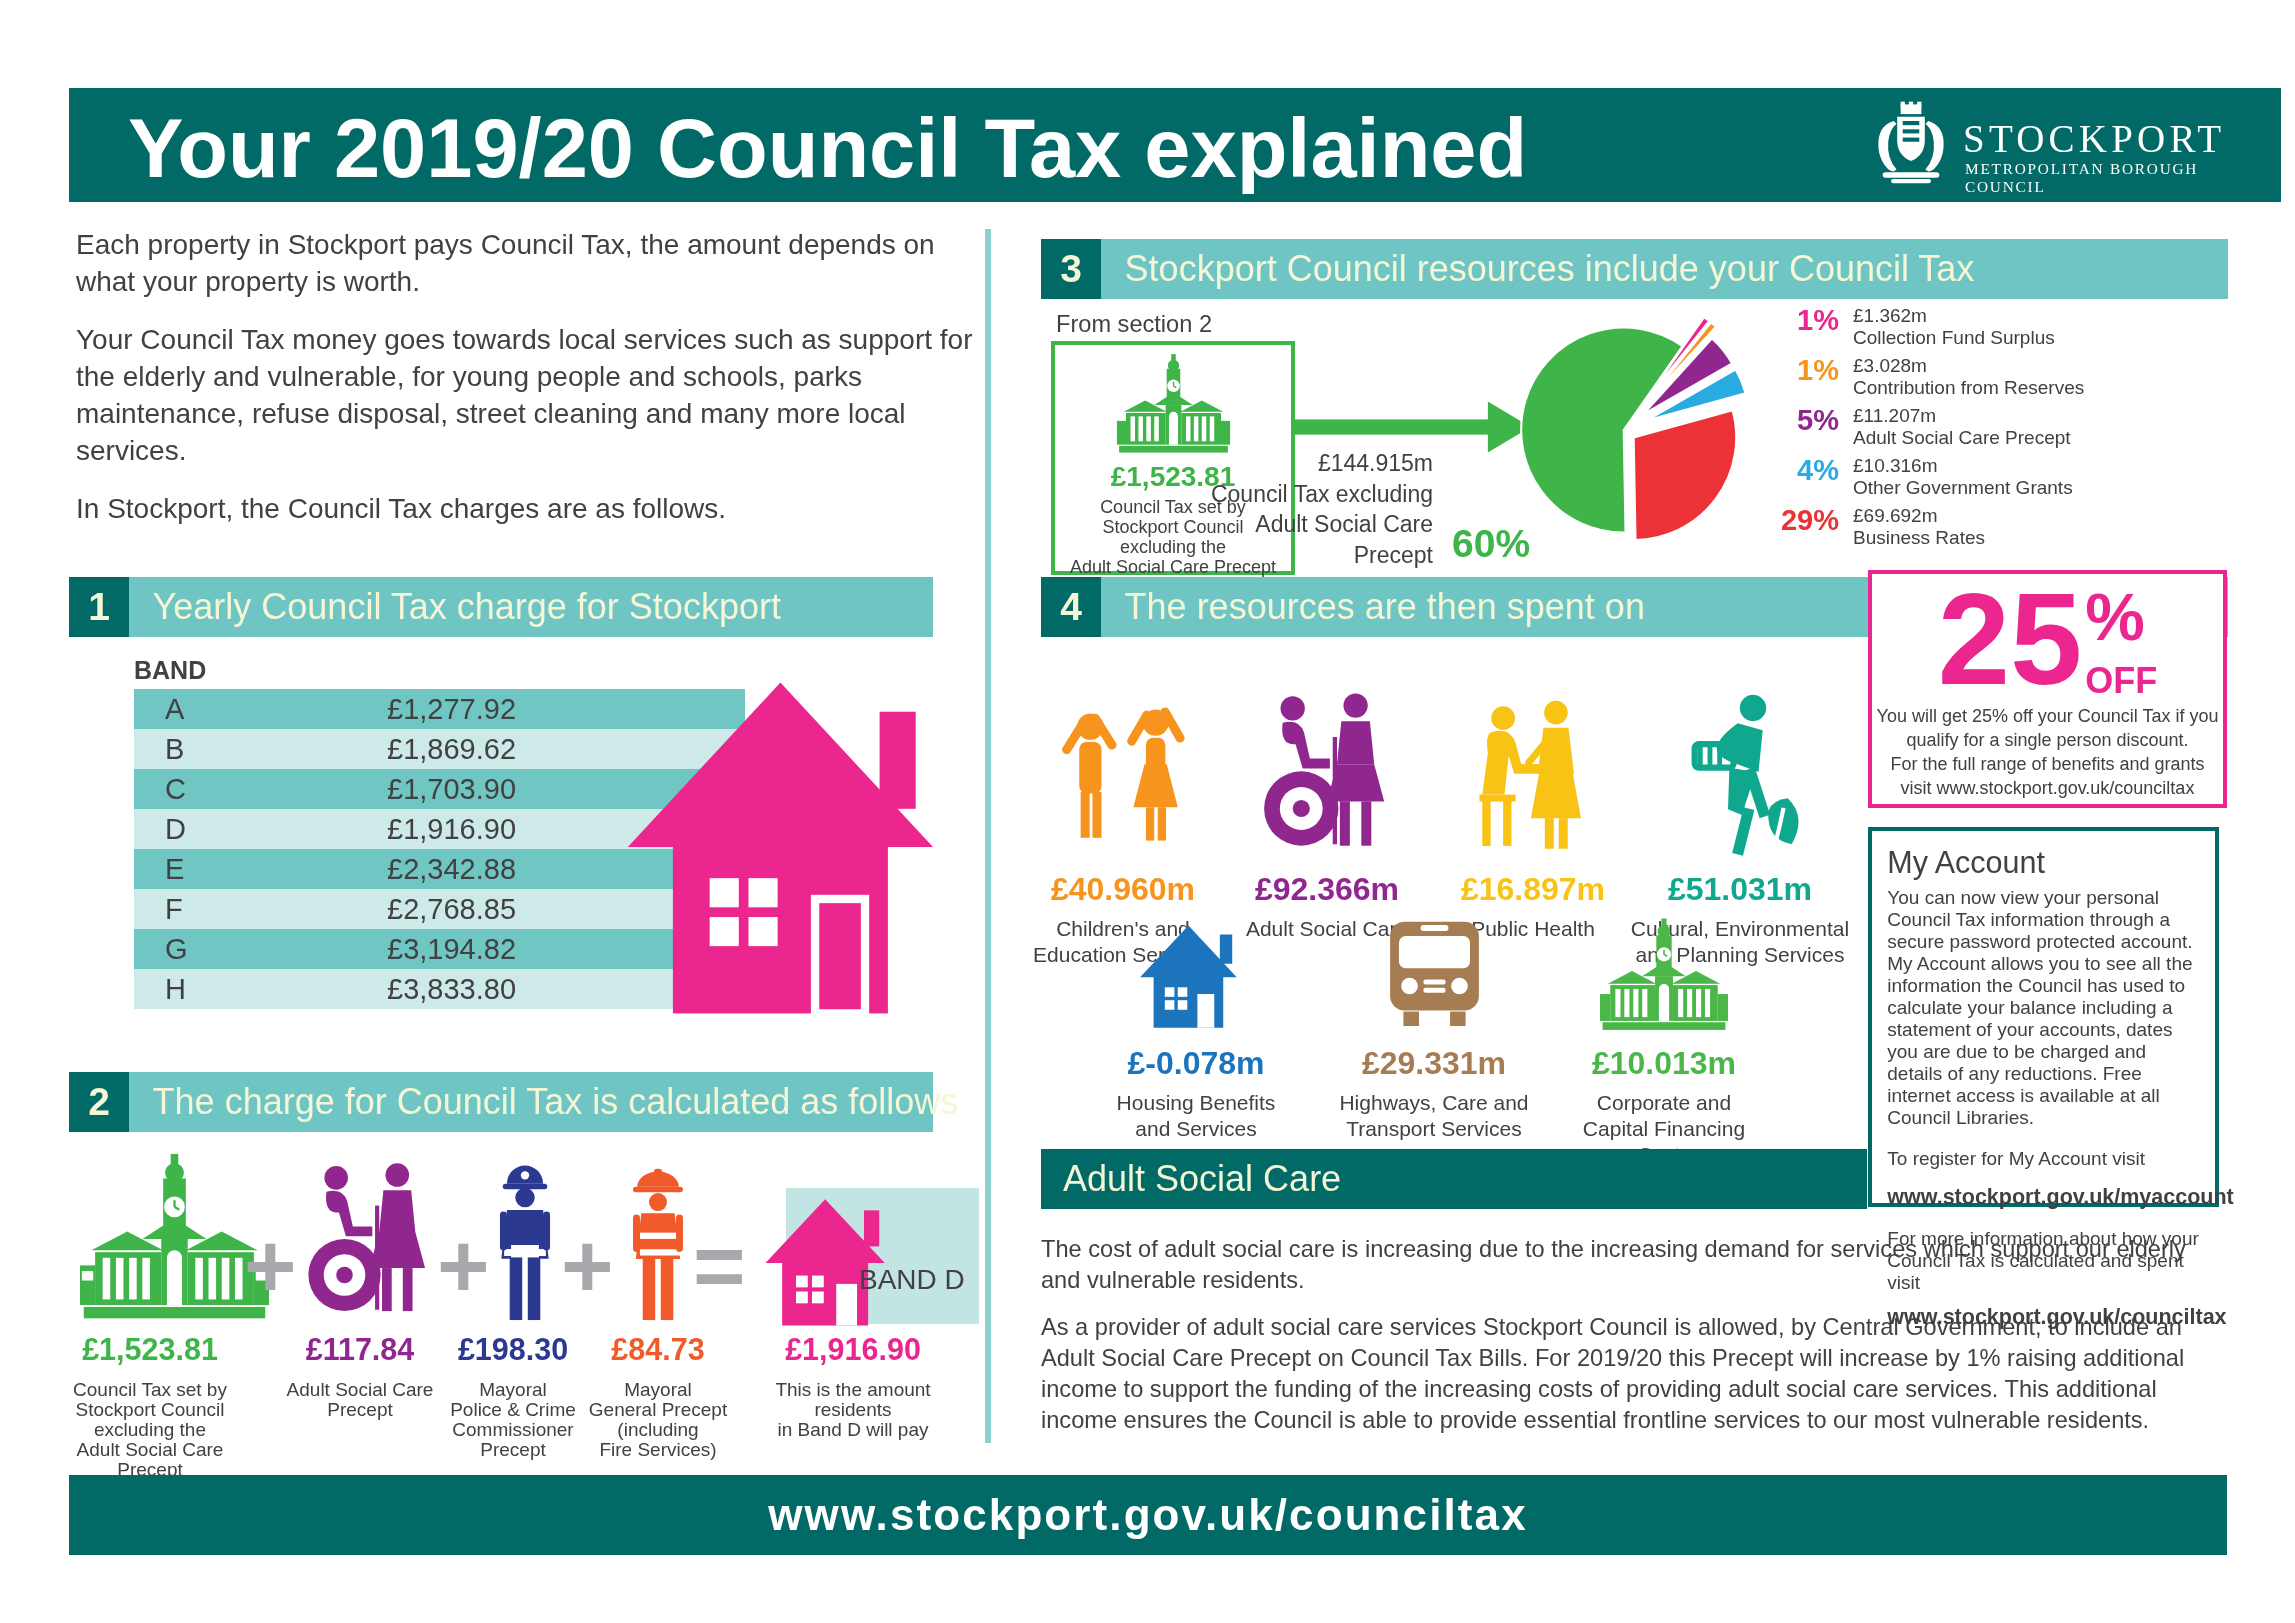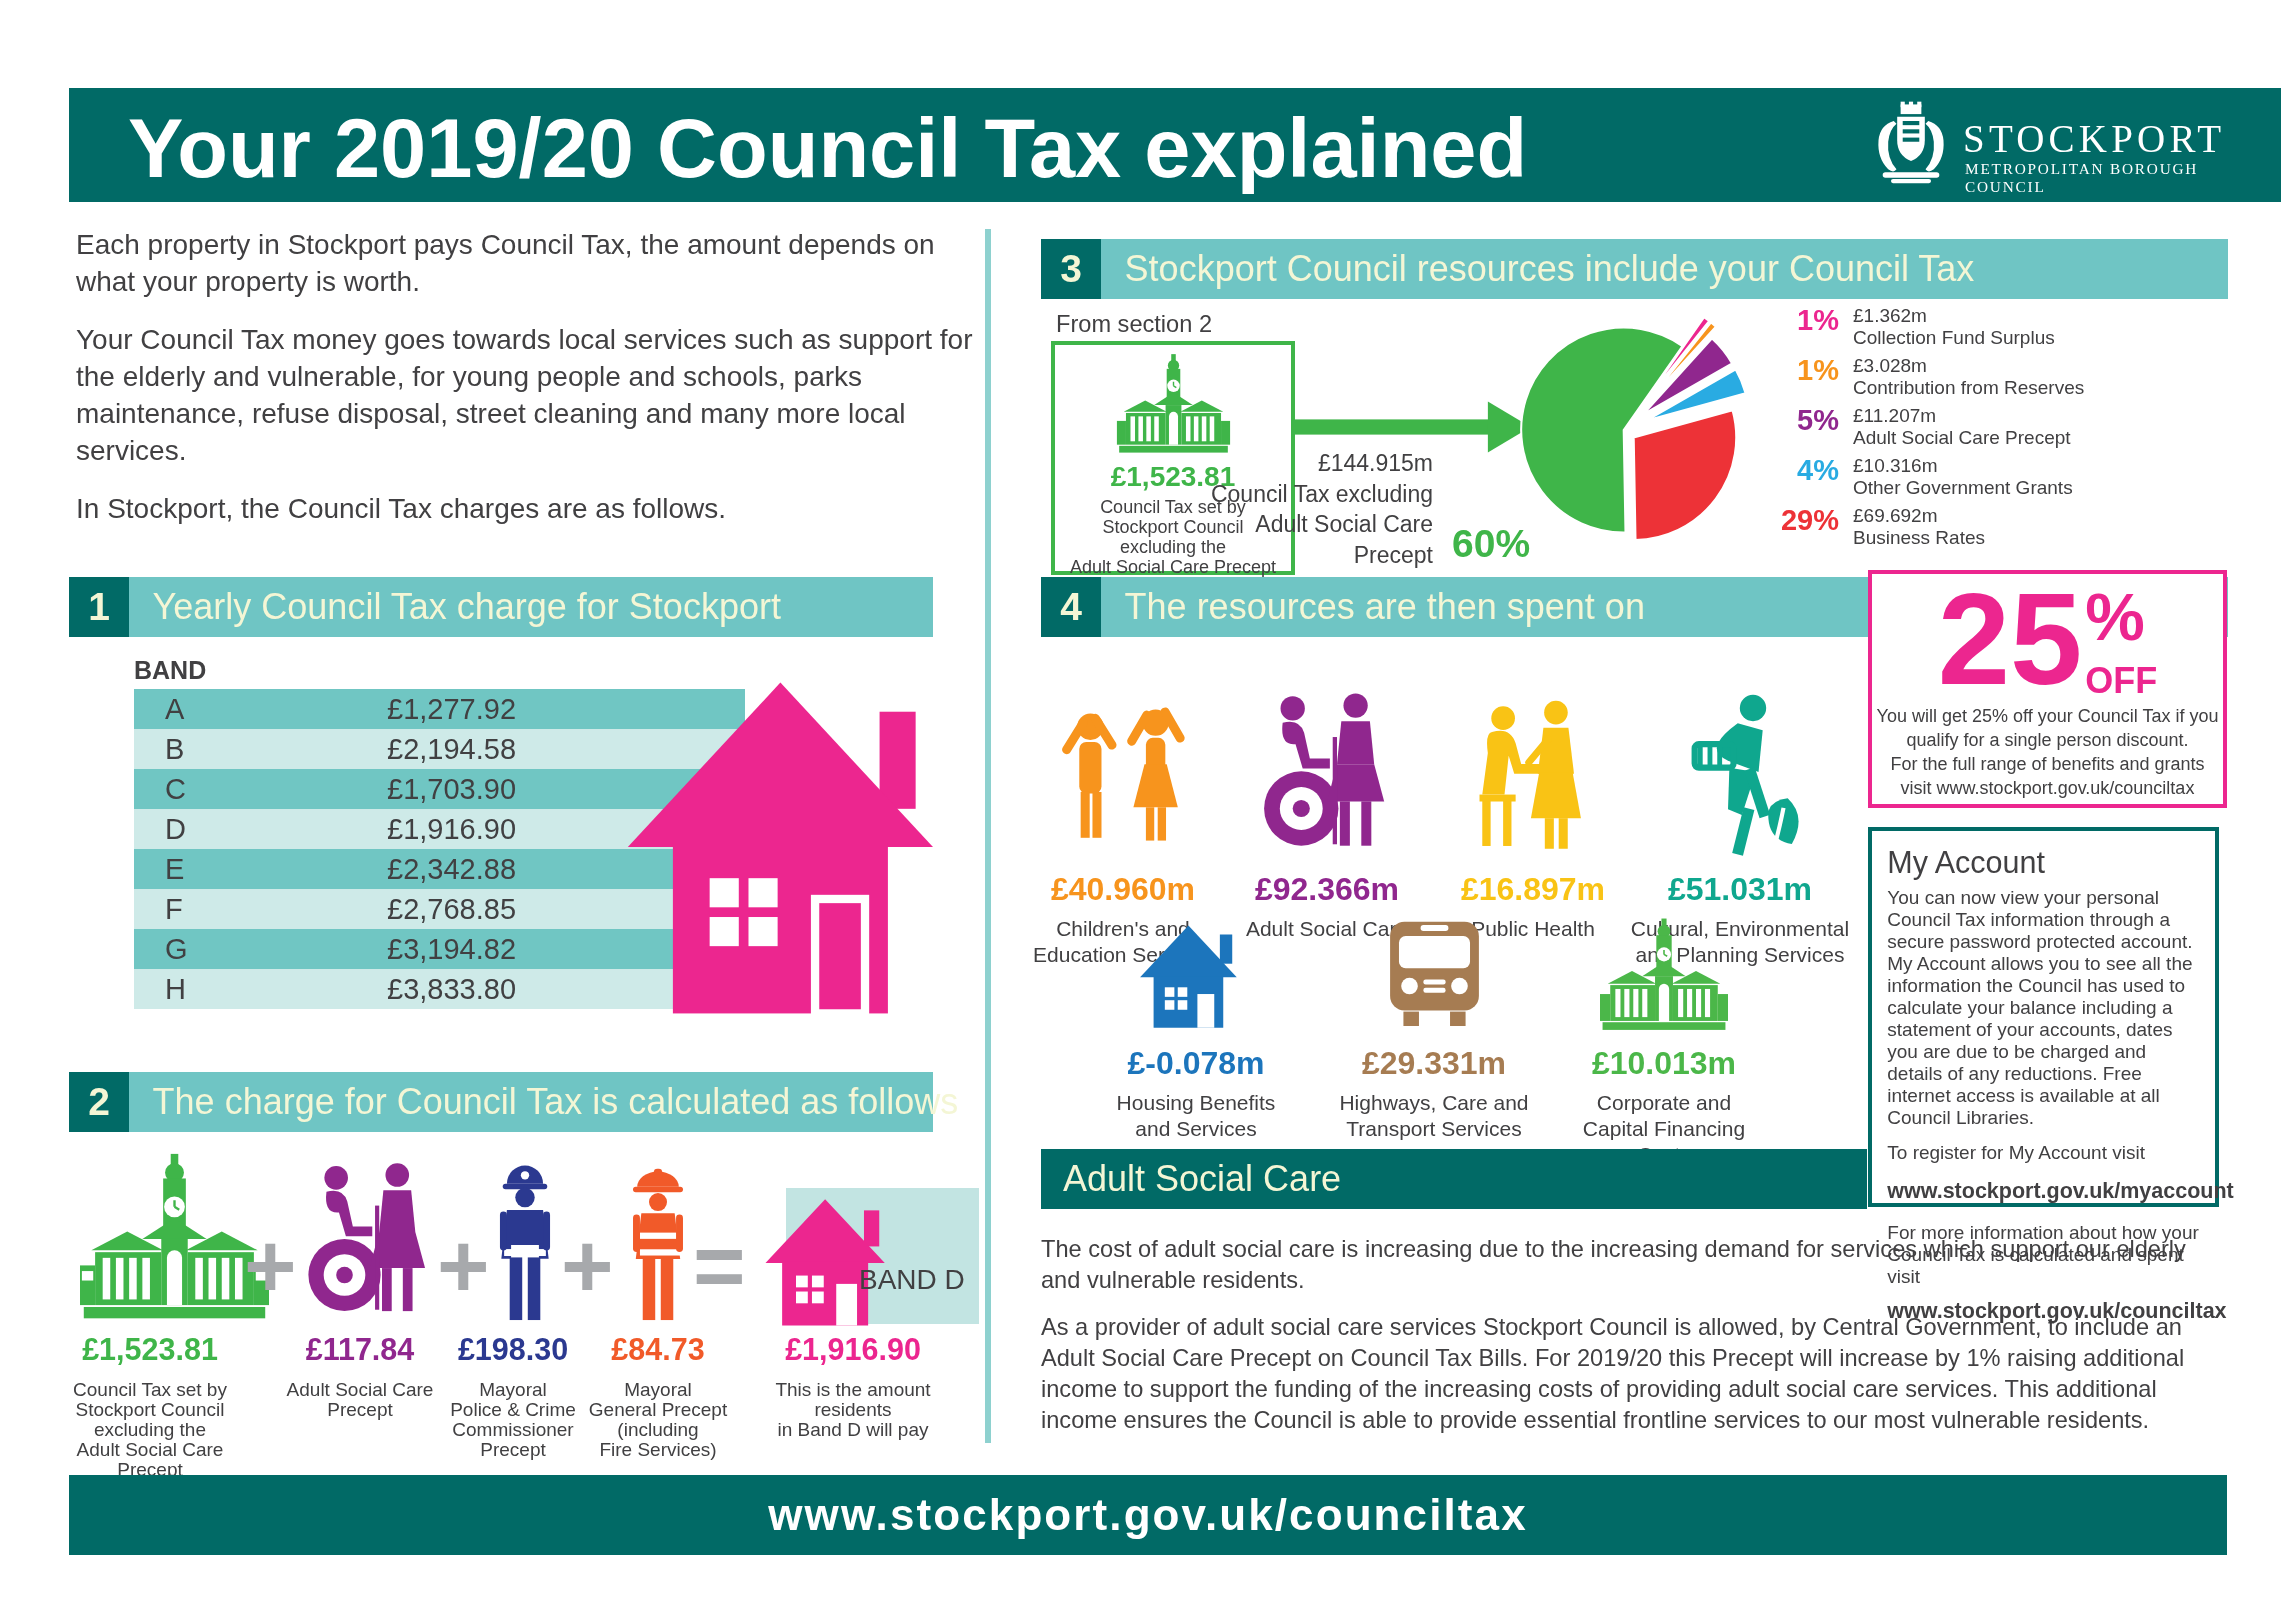--- a/index.html
+++ b/index.html
@@ -85,21 +85,21 @@
 
   <div class="abs" style="left:134px; top:656px; font-size:25px; font-weight:bold;">BAND</div>
 
   <div class="abs" style="left:134px; top:689px; width:611px;">
     <div class="bandrow" style="background:#70C6C3;">
       <div class="bl">A</div>
       <div class="ba">£1,277.92</div>
       </div>
     <div class="bandrow" style="background:#CEEAE8;">
       <div class="bl">B</div>
-      <div class="ba">£2,194.58</div>
+      <div class="ba">£1,869.62</div>
       </div>
     <div class="bandrow" style="background:#70C6C3;">
       <div class="bl">C</div>
       <div class="ba">£1,703.90</div>
       </div>
     <div class="bandrow" style="background:#CEEAE8;">
       <div class="bl">D</div>
       <div class="ba">£1,916.90</div>
       </div>
     <div class="bandrow" style="background:#70C6C3;">
@@ -551,21 +551,21 @@
     </div>
     <div class="pre centered" style="font-size:18px; line-height:24px; margin-top:2px;">You will get 25% off your Council Tax if you
 qualify for a single person discount.
 For the full range of benefits and grants
 visit www.stockport.gov.uk/counciltax</div>
   </div>
 
   <div class="abs" style="left:1868px; top:827px; width:351px; height:380px; border:4.2px solid #016A66; background:#ffffff; box-sizing:border-box; padding:14px 15.3px;">
     <div style="font-size:30.5px; font-weight:normal;">My Account</div>
     <div style="font-size:19px; line-height:22px; margin-top:7px;">You can now view your personal Council Tax information through a secure password protected account. My Account allows you to see all the information the Council has used to calculate your balance including a statement of your accounts, dates you are due to be charged and details of any reductions. Free internet access is available at all Council Libraries.</div>
-    <div style="font-size:19px; line-height:22px; margin-top:13px;">To register for My Account visit</div>
+    <div style="font-size:19px; line-height:22px; margin-top:19px;">To register for My Account visit</div>
     <div class="boxlink" style="margin-top:15.3px;">www.stockport.gov.uk/myaccount</div>
     <div style="font-size:19px; line-height:22px; margin-top:18px;">For more information about how your Council Tax is calculated and spent visit</div>
     <div class="boxlink" style="margin-top:11px;">www.stockport.gov.uk/counciltax</div>
   </div>
 
   <div class="darkbanner" style="left:1041px; top:1149px; width:826px;">
     <div class="btitle">Adult Social Care</div>
   </div>
   <div class="abs" style="left:1041px; top:1234px; width:1180px; font-size:23.6px; line-height:31px;">The cost of adult social care is increasing due to the increasing demand for services which support our elderly and vulnerable residents.</div>
   <div class="abs" style="left:1041px; top:1312px; width:1187px; font-size:23.6px; line-height:31px;">As a provider of adult social care services Stockport Council is allowed, by Central Government, to include an Adult Social Care Precept on Council Tax Bills. For 2019/20 this Precept will increase by 1% raising additional income to support the funding of the increasing costs of providing adult social care services. This additional income ensures the Council is able to provide essential frontline services to our most vulnerable residents.</div>

